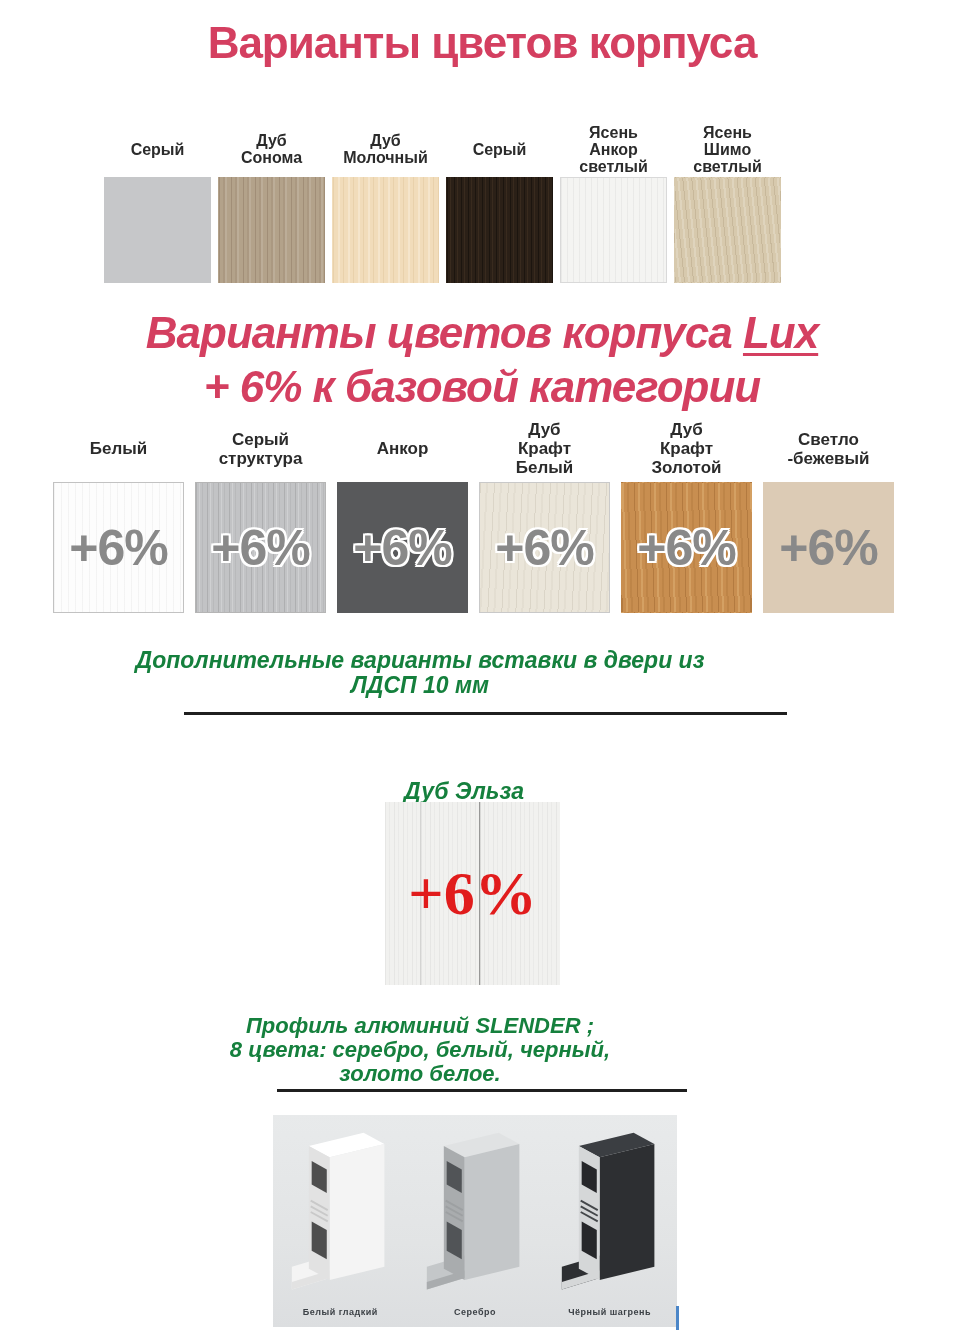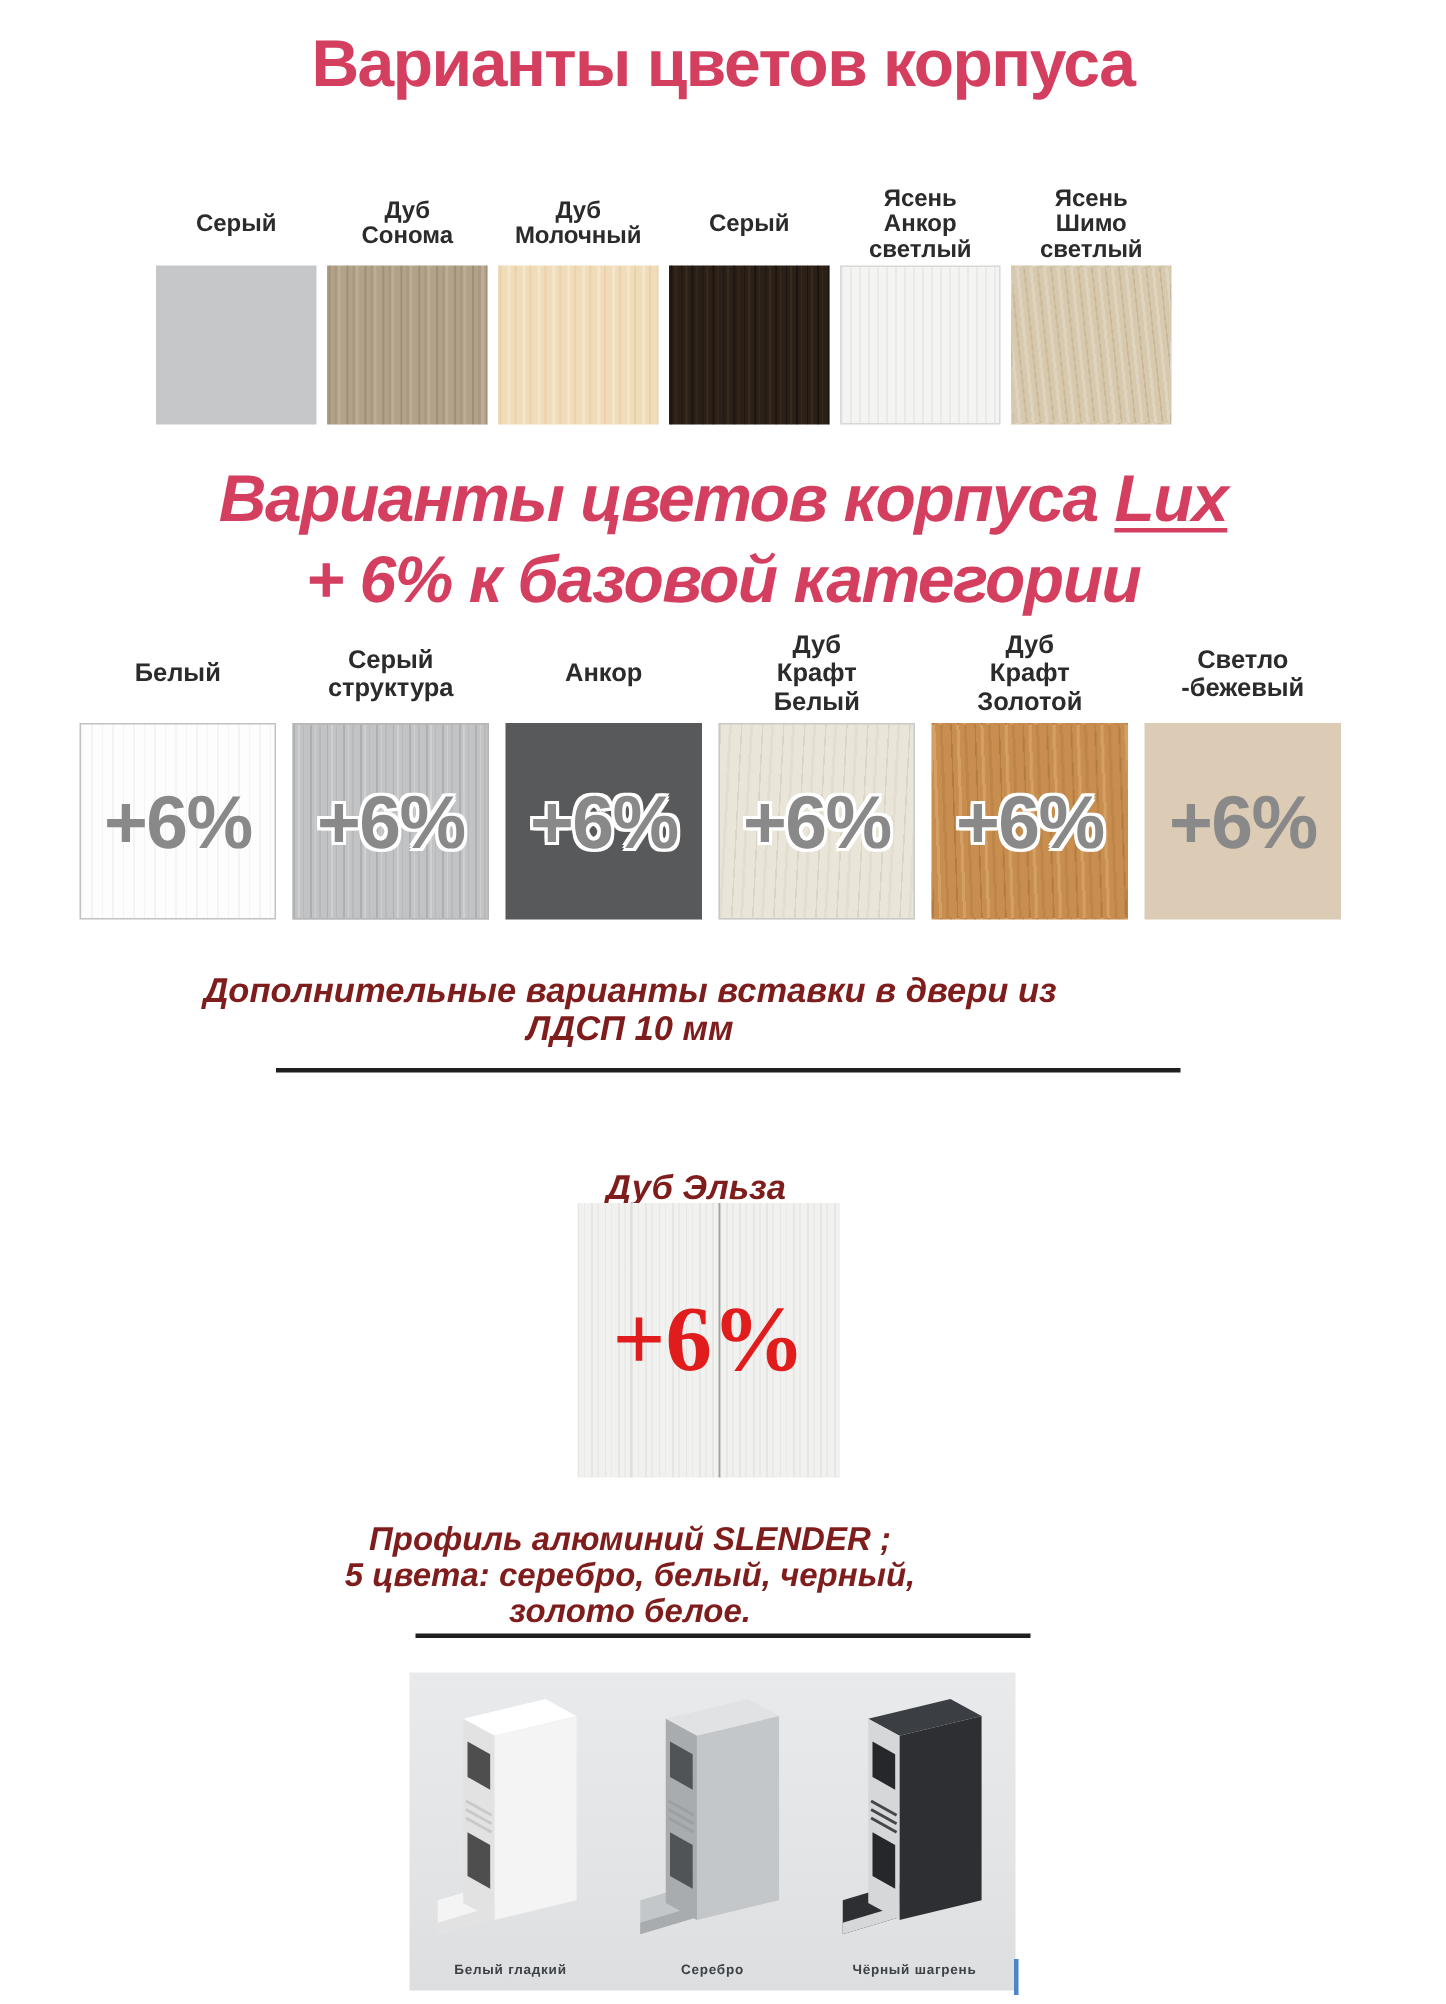--- a/index.html
+++ b/index.html
@@ -43,21 +43,21 @@
   .tex-gray-struct{background-image:repeating-linear-gradient(90deg,rgba(70,70,70,.16) 0 1px,rgba(0,0,0,0) 1px 3px,rgba(255,255,255,.22) 3px 4px,rgba(0,0,0,0) 4px 6px,rgba(70,70,70,.08) 6px 7px,rgba(0,0,0,0) 7px 11px);}
   .tex-craft-white{background-image:repeating-linear-gradient(93deg,rgba(150,140,120,.18) 0 1px,rgba(0,0,0,0) 1px 6px,rgba(150,140,120,.08) 6px 8px,rgba(0,0,0,0) 8px 14px);}
   .tex-craft-gold{background-image:repeating-linear-gradient(88deg,rgba(115,65,15,.25) 0 1px,rgba(0,0,0,0) 1px 4px,rgba(255,225,170,.22) 4px 6px,rgba(0,0,0,0) 6px 9px,rgba(115,65,15,.12) 9px 11px,rgba(0,0,0,0) 11px 16px);}
   .tex-elsa{background-image:
       linear-gradient(to right,rgba(0,0,0,0) 53.5%,rgba(70,70,70,.5) 54%,rgba(0,0,0,0) 54.8%),
       linear-gradient(to right,rgba(0,0,0,0) 20%,rgba(120,120,120,.25) 20.3%,rgba(0,0,0,0) 20.9%),
       repeating-linear-gradient(90deg,rgba(150,150,150,.12) 0 1px,rgba(0,0,0,0) 1px 4px,rgba(200,200,200,.18) 4px 5px,rgba(0,0,0,0) 5px 9px);}
 
   
   .note{position:absolute;left:0;width:840px;text-align:center;font-weight:700;font-style:italic;
-        color:#7f1d1d;white-space:pre-line;}
+        color:#15803d;white-space:pre-line;}
   .note1{top:648px;font-size:23px;line-height:25px;}
   .elsa-label{top:779px;font-size:23px;line-height:25px;padding-left:44px;}
   .pheading{top:1014px;font-size:22px;line-height:24px;}
   .rule{position:absolute;height:3px;background:#1f1f1f;}
   .rule1{top:712px;left:184px;width:603px;}
   .rule2{top:1089px;left:277px;width:410px;}
 
   .elsa-box{position:absolute;left:385px;top:802px;width:175px;height:183px;
             display:flex;align-items:center;justify-content:center;}
   .plus-red{font-family:"Liberation Serif",serif;font-weight:700;font-size:62px;letter-spacing:0px;}
@@ -167,21 +167,21 @@
   <div class="note note1">Дополнительные варианты вставки в двери из
 ЛДСП 10 мм</div>
   <div class="rule rule1"></div>
 
   <div class="note elsa-label">Дуб Эльза</div>
   <div class="elsa-box tex-elsa" style="background-color: rgb(241, 241, 239);">
     <div class="plus-red" style="color: rgb(225, 28, 28);">+6%</div>
   </div>
 
   <div class="note pheading">Профиль алюминий SLENDER ;
-5 цвета: серебро, белый, черный,
+8 цвета: серебро, белый, черный,
 золото белое.</div>
   <div class="rule rule2"></div>
 
   <div class="photo">
     <div class="pcol">
       <div style="--ptop: #ffffff; --pbody: #f4f4f4; --pside: #e2e2e2; --psocket: #4e4e4e; --prib: #c9c9c9;">
         <svg viewBox="0 0 110 180" width="104" height="170">
           <polygon points="4,148 44,136 44,160 4,172" fill="var(--pbody,#ccc)"></polygon>
           <polygon points="4,164 44,152 44,160 4,172" fill="var(--pside,#aaa)"></polygon>
           <polygon points="22,20 80,6 102,18 44,32" fill="var(--ptop,#eee)"></polygon>

